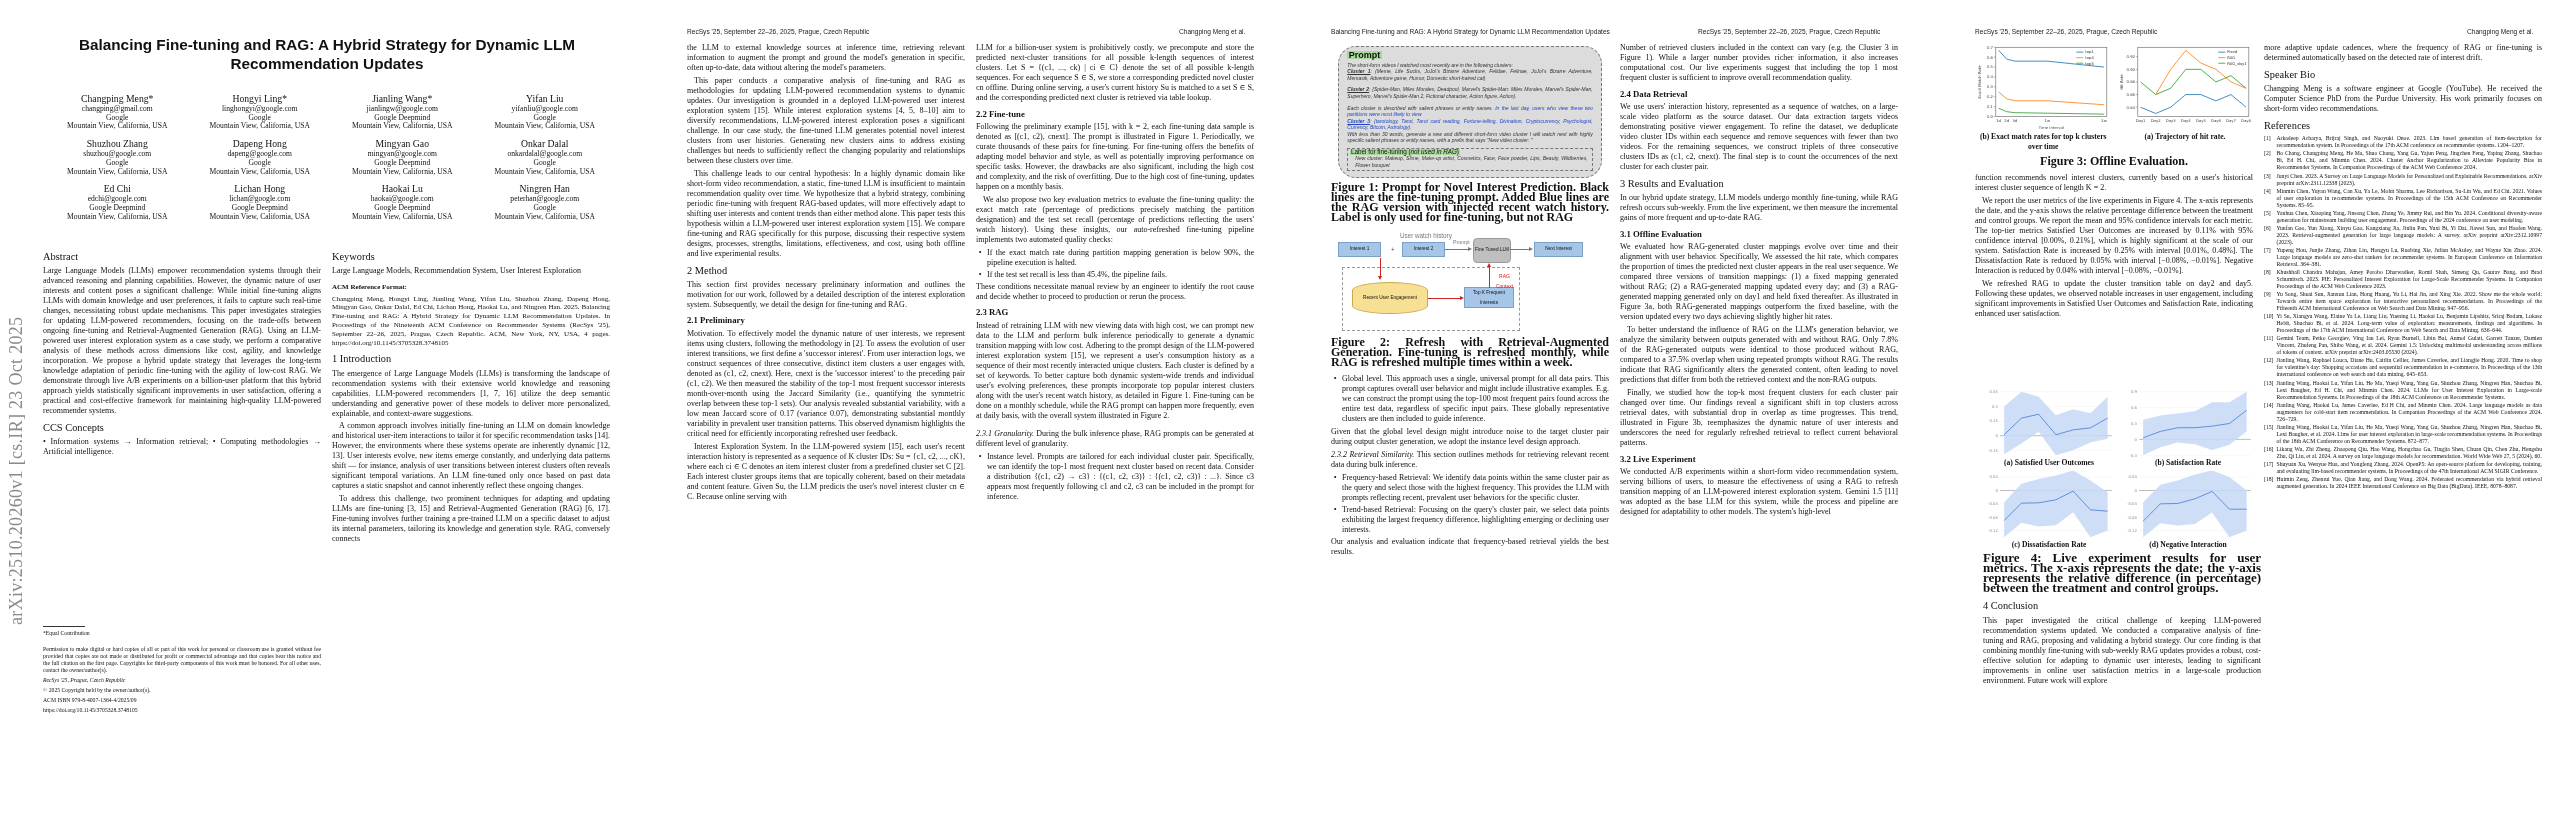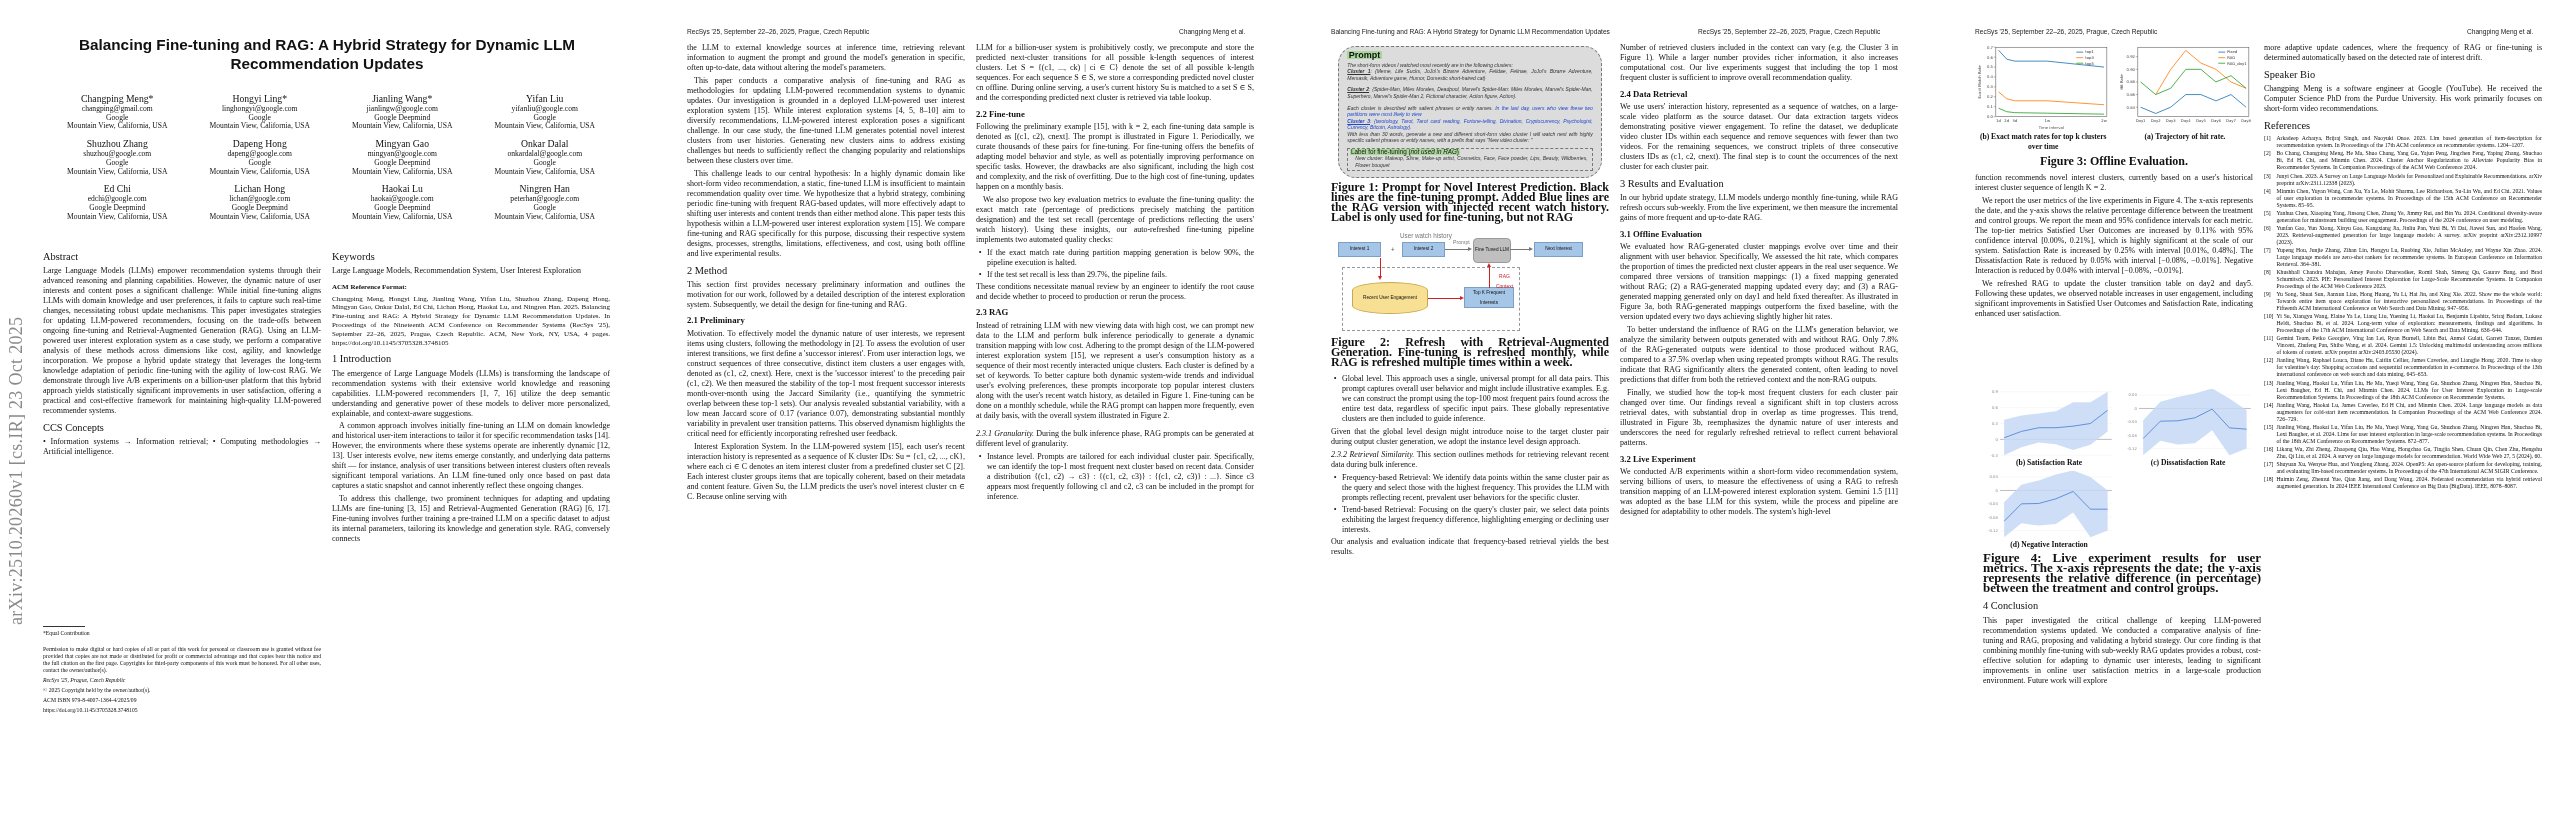--- a/index.html
+++ b/index.html
@@ -177,21 +177,21 @@
     <p class="ni">Motivation. To effectively model the dynamic nature of user interests, we represent items using clusters, following the methodology in [2]. To assess the evolution of user interest transitions, we first define a 'successor interest'. From user interaction logs, we construct sequences of three consecutive, distinct item clusters a user engages with, denoted as (c1, c2, cnext). Here, cnext is the 'successor interest' to the preceding pair (c1, c2). We then measured the stability of the top-1 most frequent successor interests month-over-month using the Jaccard Similarity (i.e., quantifying the symmetric overlap between these top-1 sets). Our analysis revealed substantial variability, with a low mean Jaccard score of 0.17 (variance 0.07), demonstrating substantial monthly variability in prevalent user transition patterns. This observed dynamism highlights the critical need for efficiently incorporating refreshed user feedback.</p>
     <p>Interest Exploration System. In the LLM-powered system [15], each user's recent interaction history is represented as a sequence of K cluster IDs: Su = {c1, c2, ..., cK}, where each ci ∈ C denotes an item interest cluster from a predefined cluster set C [2]. Each interest cluster groups items that are topically coherent, based on their metadata and content feature. Given Su, the LLM predicts the user's novel interest cluster cn ∈ C. Because online serving with</p>
   </div>
 
   <div class="col" style="left:332px;">
     <p class="ni">LLM for a billion-user system is prohibitively costly, we precompute and store the predicted next-cluster transitions for all possible k-length sequences of interest clusters. Let S = {(c1, ..., ck) | ci ∈ C} denote the set of all possible k-length sequences. For each sequence S ∈ S, we store a corresponding predicted novel cluster cn offline. During online serving, a user's current history Su is matched to a set S ∈ S, and the corresponding predicted next cluster is retrieved via table lookup.</p>
     <h3 class="sub">2.2   Fine-tune</h3>
     <p class="ni">Following the preliminary example [15], with k = 2, each fine-tuning data sample is denoted as [(c1, c2), cnext]. The prompt is illustrated in Figure 1. Periodically, we curate thousands of these pairs for fine-tuning. For fine-tuning offers the benefits of adapting model behavior and style, as well as potentially improving performance on specific tasks. However, the drawbacks are also significant, including the high cost and complexity, and the risk of overfitting. Due to the high cost of fine-tuning, updates happen on a monthly basis.</p>
     <p>We also propose two key evaluation metrics to evaluate the fine-tuning quality: the exact match rate (percentage of predictions precisely matching the partition designation) and the test set recall (percentage of predictions reflecting the users' watch history). Using these insights, our auto-refreshed fine-tuning pipeline implements two automated quality checks:</p>
     <div class="bul">If the exact match rate during partition mapping generation is below 90%, the pipeline execution is halted.</div>
-    <div class="bul">If the test set recall is less than 29.7%, the pipeline fails.</div>
+    <div class="bul">If the test set recall is less than 45.4%, the pipeline fails.</div>
     <p class="ni">These conditions necessitate manual review by an engineer to identify the root cause and decide whether to proceed to production or rerun the process.</p>
     <h3 class="sub">2.3   RAG</h3>
     <p class="ni">Instead of retraining LLM with new viewing data with high cost, we can prompt new data to the LLM and perform bulk inference periodically to generate a dynamic transition mapping with low cost. Adhering to the prompt design of the LLM-powered interest exploration system [15], we represent a user's consumption history as a sequence of their most recently interacted unique clusters. Each cluster is defined by a set of keywords. To better capture both dynamic system-wide trends and individual user's evolving preferences, these prompts incorporate top popular interest clusters along with the user's recent watch history, as detailed in Figure 1. Fine-tuning can be done on a monthly schedule, while the RAG prompt can happen more frequently, even at daily basis, with the overall system illustrated in Figure 2.</p>
     <p class="ni" style="margin-top:8px"><i>2.3.1    Granularity.</i> <span>During the bulk inference phase, RAG prompts can be generated at different level of granularity.</span></p>
     <div class="bul">Instance level. Prompts are tailored for each individual cluster pair. Specifically, we can identify the top-1 most frequent next cluster based on recent data. Consider a distribution {(c1, c2) → c3} : {(c1, c2, c3)} : {(c1, c2, c3)} : ...}. Since c3 appears most frequently following c1 and c2, c3 can be included in the prompt for inference.</div>
   </div>
 </div>
 
 <div class="page p3">
   <div class="pagehead" style="left:43px">Balancing Fine-tuning and RAG: A Hybrid Strategy for Dynamic LLM Recommendation Updates</div>
@@ -368,20 +368,37 @@
         <div class="r"><span class="n">[16]</span><span>Likang Wu, Zhi Zheng, Zhaopeng Qiu, Hao Wang, Hongchao Gu, Tingjia Shen, Chuan Qin, Chen Zhu, Hengshu Zhu, Qi Liu, et al. 2024. A survey on large language models for recommendation. World Wide Web 27, 5 (2024), 60.</span></div>
         <div class="r"><span class="n">[17]</span><span>Shuyuan Xu, Wenyue Hua, and Yongfeng Zhang. 2024. OpenP5: An open-source platform for developing, training, and evaluating llm-based recommender systems. In Proceedings of the 47th International ACM SIGIR Conference.</span></div>
         <div class="r"><span class="n">[18]</span><span>Huimin Zeng, Zhenrui Yue, Qian Jiang, and Dong Wang. 2024. Federated recommendation via hybrid retrieval augmented generation. In 2024 IEEE International Conference on Big Data (BigData). IEEE, 8078–8087.</span></div>
       </div>
   </div>
 </div>
 
 <div style="position:absolute; left:1983px; top:389px; width:278px;">
   <div class="charts" style="flex-wrap:wrap; gap:4.2px 7px">
     <div class="chart">
+        <svg id="fig4a" width="132" height="69" viewBox="0 0 190 100">
+          <line x1="24" x2="186" y1="88.92307692307692" y2="88.92307692307692" stroke="#eee" stroke-width="0.6"></line>
+          <text x="21" y="90.92307692307692" font-size="5.5" text-anchor="end" fill="#888" font-family="DejaVu Sans, sans-serif">-0.15</text>
+          <line x1="24" x2="186" y1="67.6923076923077" y2="67.6923076923077" stroke="#bbb" stroke-width="1.4"></line>
+          <text x="21" y="69.6923076923077" font-size="5.5" text-anchor="end" fill="#888" font-family="DejaVu Sans, sans-serif">0</text>
+          <line x1="24" x2="186" y1="46.46153846153847" y2="46.46153846153847" stroke="#eee" stroke-width="0.6"></line>
+          <text x="21" y="48.46153846153847" font-size="5.5" text-anchor="end" fill="#888" font-family="DejaVu Sans, sans-serif">0.15</text>
+          <line x1="24" x2="186" y1="25.23076923076924" y2="25.23076923076924" stroke="#eee" stroke-width="0.6"></line>
+          <text x="21" y="27.23076923076924" font-size="5.5" text-anchor="end" fill="#888" font-family="DejaVu Sans, sans-serif">0.3</text>
+          <line x1="24" x2="186" y1="4" y2="4" stroke="#eee" stroke-width="0.6"></line>
+          <text x="21" y="6" font-size="5.5" text-anchor="end" fill="#888" font-family="DejaVu Sans, sans-serif">0.45</text>
+          <path d="M30 25.23076923076924L55 4L80 11.076923076923066L105 37.96923076923077L130 29.47692307692307L155 35.13846153846153L180 11.076923076923066L180 71.93846153846154L155 77.6L130 88.92307692307692L105 96L80 62.03076923076923L55 79.01538461538462L30 94.58461538461539Z" fill="#c6d8f6" opacity="0.85"></path>
+          <path d="M30 66.27692307692308L55 42.215384615384615L80 36.55384615384615L105 66.27692307692308L130 59.199999999999996L155 56.36923076923077L180 42.215384615384615" fill="none" stroke="#4a7fd4" stroke-width="1.2"></path>
+        </svg>
+        <div class="subcap">(a) Satisfied User Outcomes</div>
+      </div>
+    <div class="chart">
         <svg id="fig4b" width="132" height="69" viewBox="0 0 190 100">
           <line x1="24" x2="186" y1="96" y2="96" stroke="#eee" stroke-width="0.6"></line>
           <text x="21" y="98" font-size="5.5" text-anchor="end" fill="#888" font-family="DejaVu Sans, sans-serif">-0.3</text>
           <line x1="24" x2="186" y1="73" y2="73" stroke="#bbb" stroke-width="1.4"></line>
           <text x="21" y="75" font-size="5.5" text-anchor="end" fill="#888" font-family="DejaVu Sans, sans-serif">0</text>
           <line x1="24" x2="186" y1="50" y2="50" stroke="#eee" stroke-width="0.6"></line>
           <text x="21" y="52" font-size="5.5" text-anchor="end" fill="#888" font-family="DejaVu Sans, sans-serif">0.3</text>
           <line x1="24" x2="186" y1="27" y2="27" stroke="#eee" stroke-width="0.6"></line>
           <text x="21" y="29" font-size="5.5" text-anchor="end" fill="#888" font-family="DejaVu Sans, sans-serif">0.6</text>
           <line x1="24" x2="186" y1="4" y2="4" stroke="#eee" stroke-width="0.6"></line>

